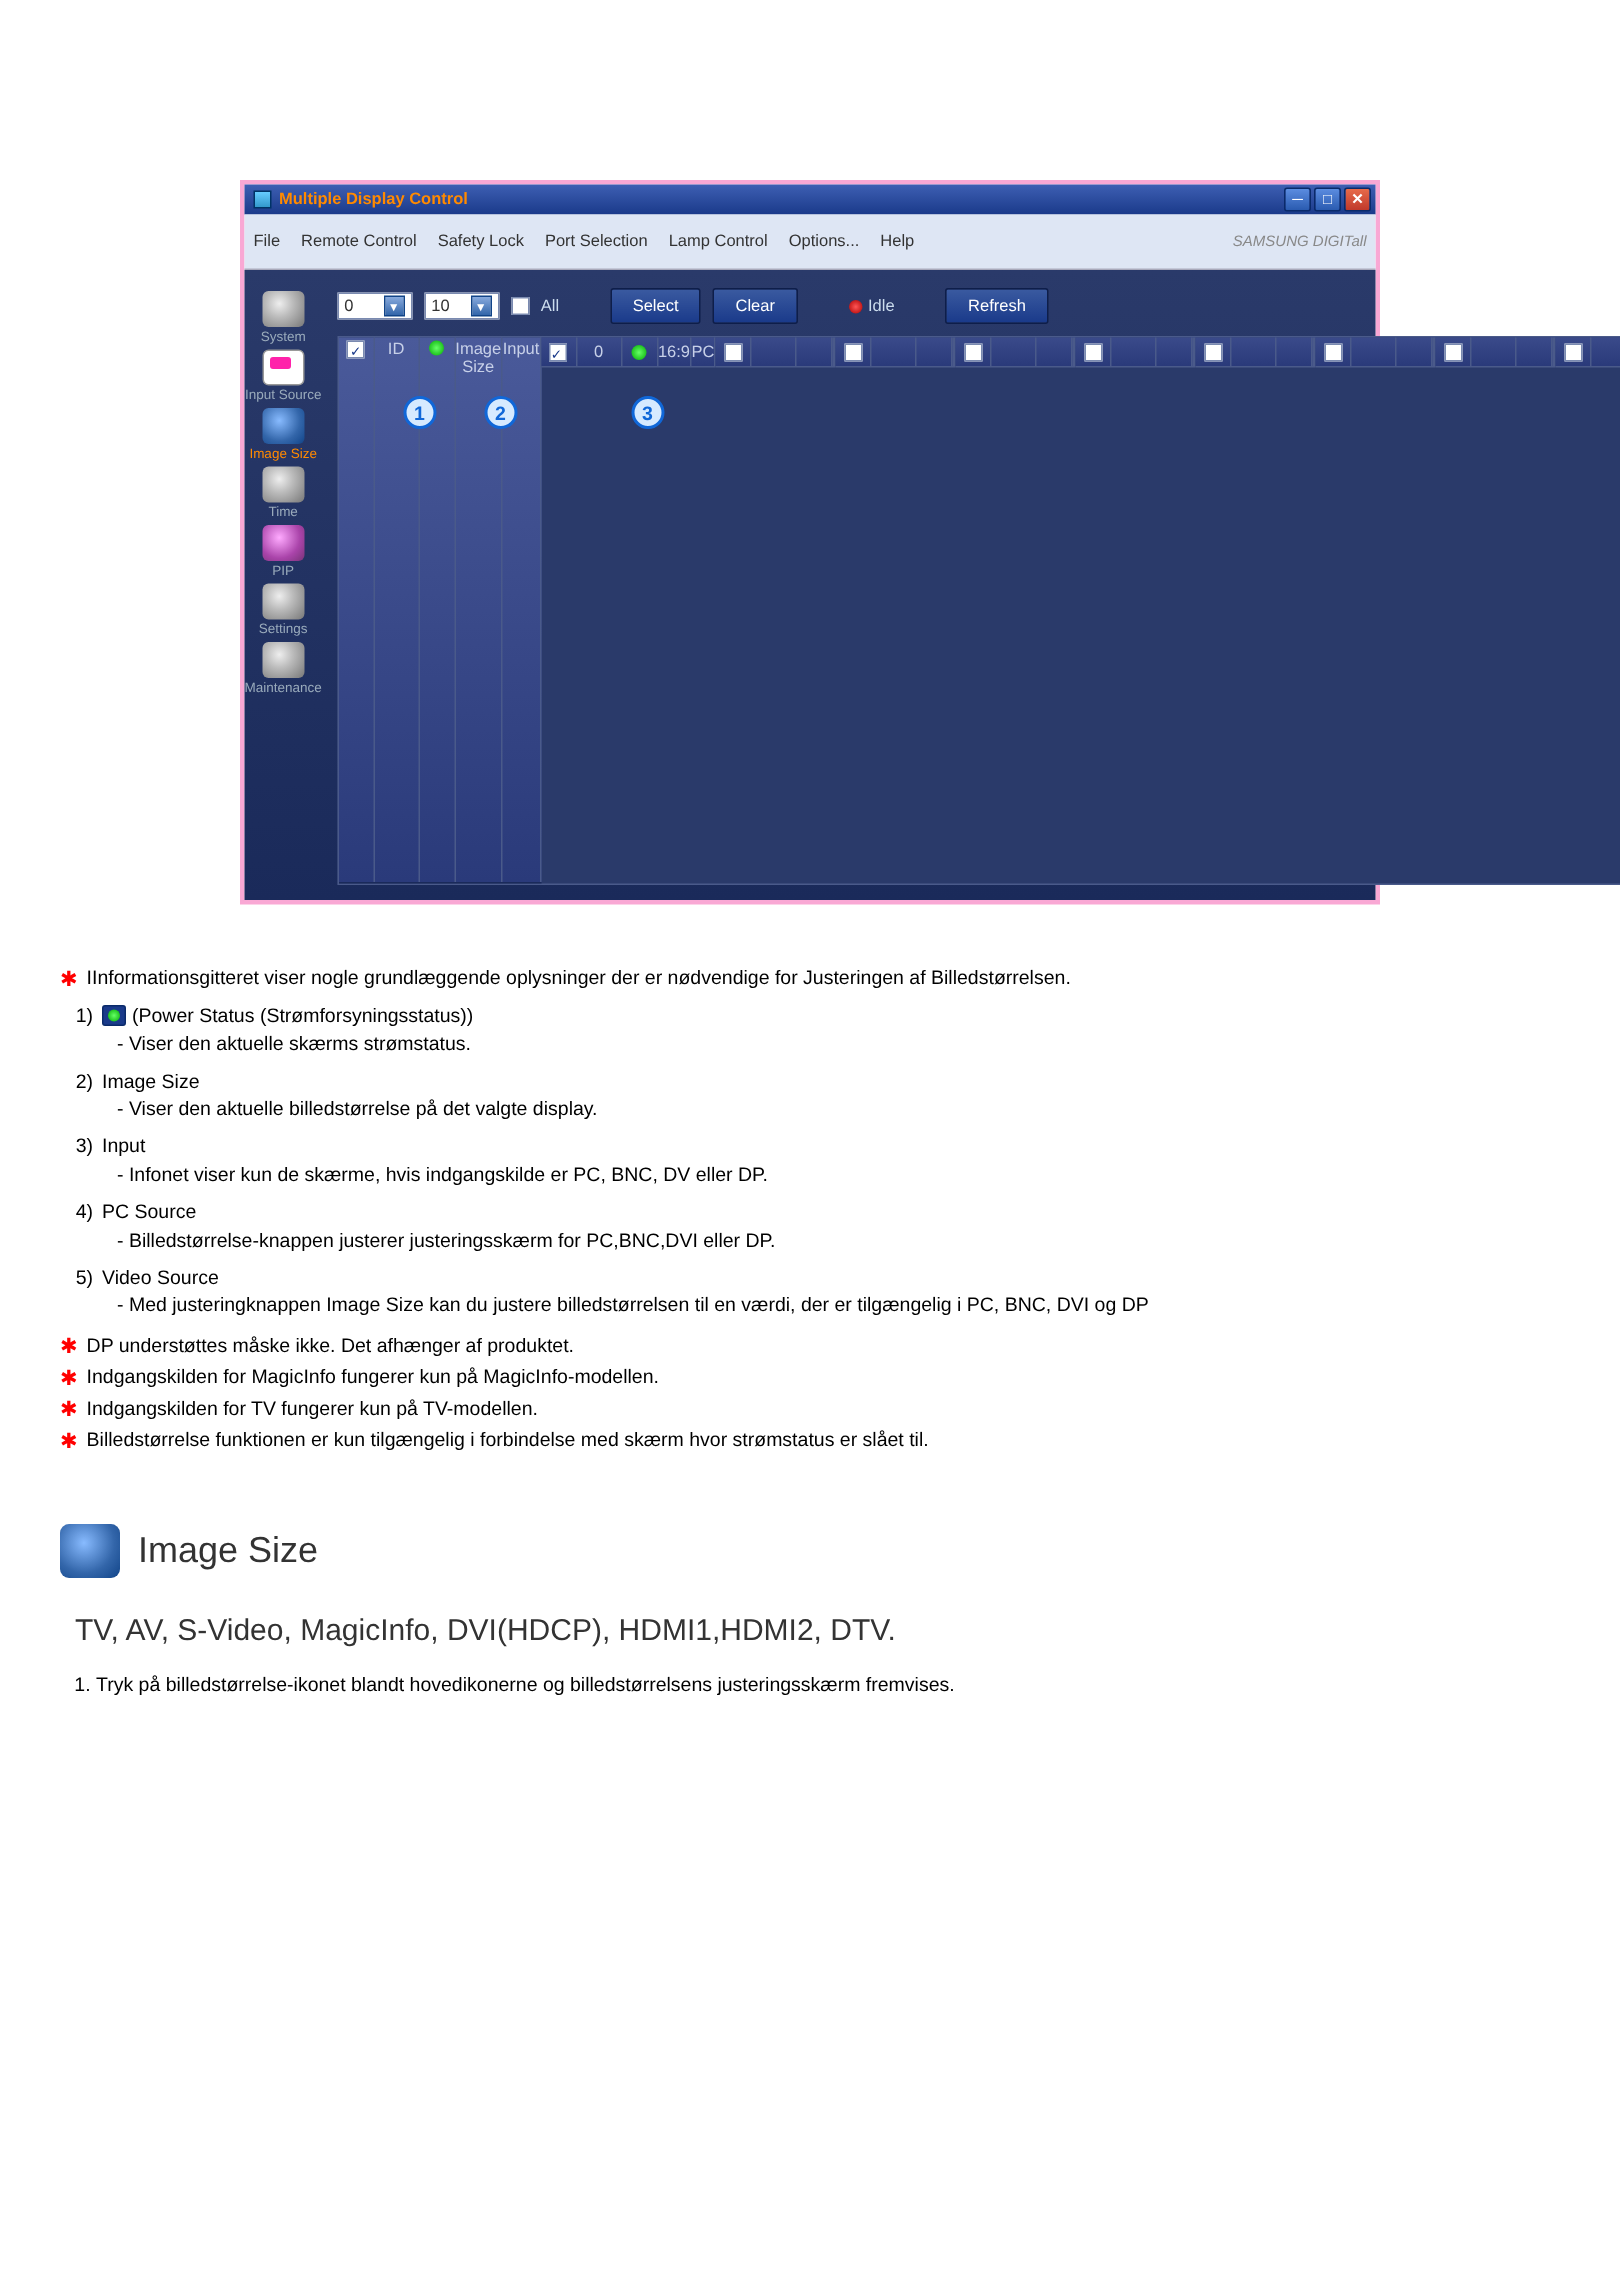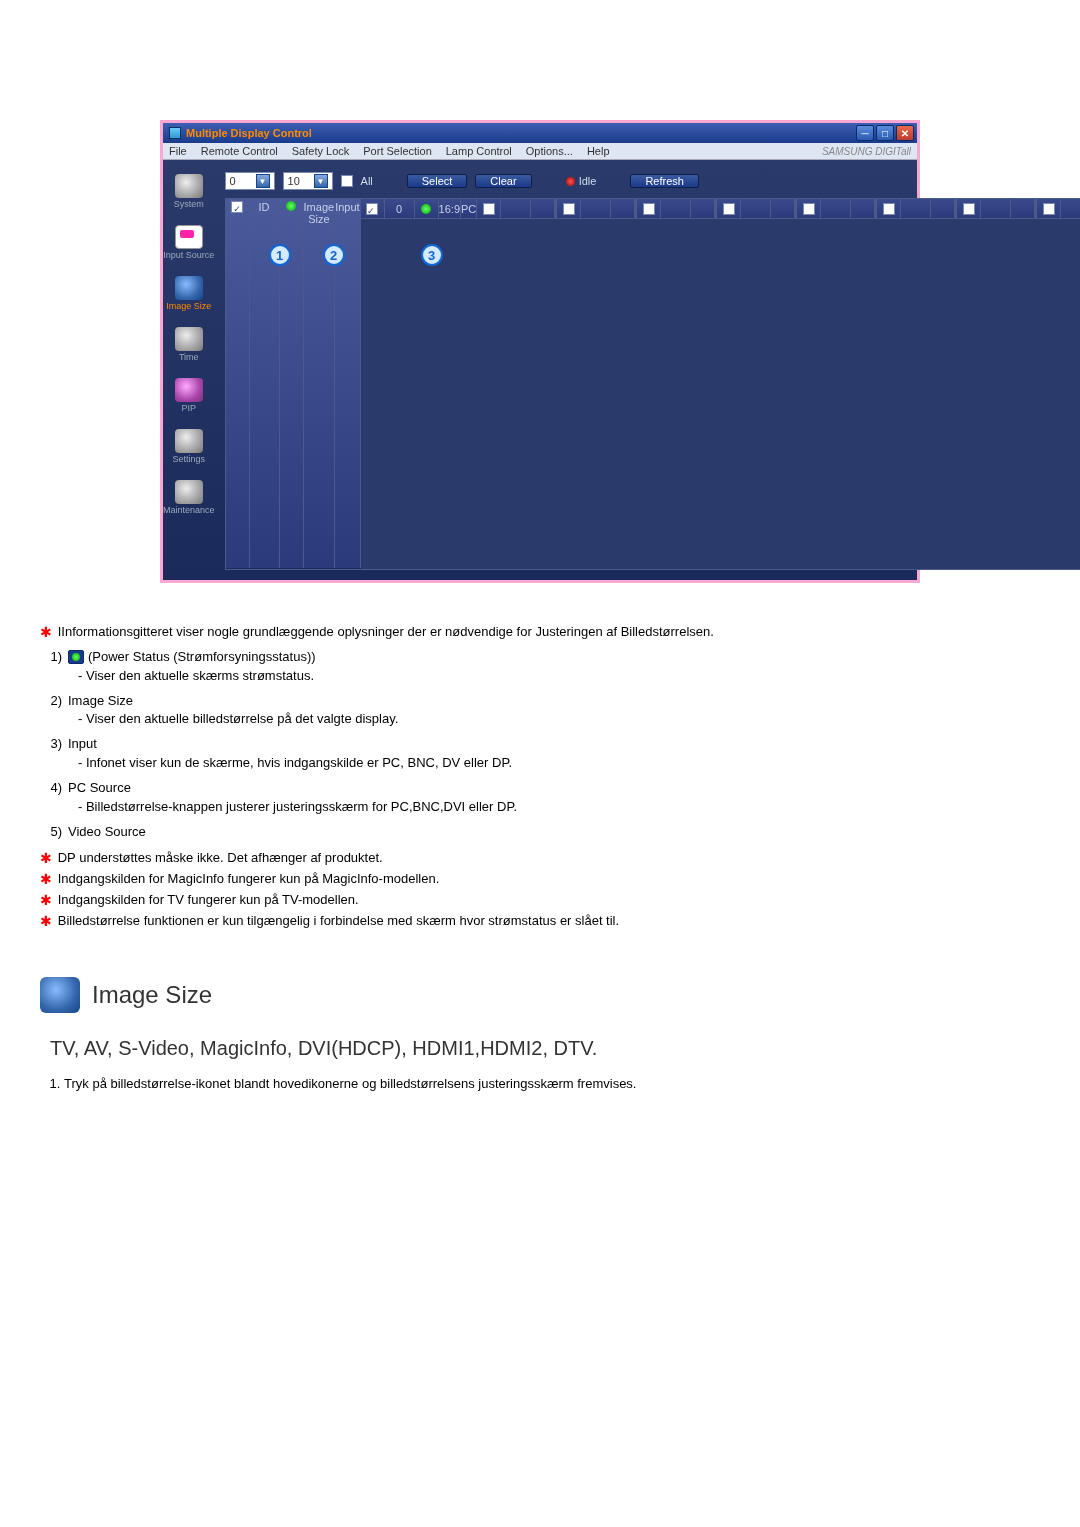--- a/index.html
+++ b/index.html
@@ -45,37 +45,37 @@
     display:flex; align-items:center; justify-content:center;
     font-size:10px; font-weight:bold;
   }
   .win-btn.close { background: linear-gradient(#e76a4a,#c0392b); }
 
   .menubar {
     background: #dee6f4;
     display: flex;
     justify-content: space-between;
     align-items: center;
-    padding: 2px 6px;
+    padding: 12px 6px;
     border-bottom: 1px solid #aab;
   }
   .menubar .items { display: flex; gap: 14px; }
   .menubar .items span { color: #333; }
   .brand { color:#888; font-style: italic; font-size:10px; }
 
   .workarea {
     display: flex;
     background: linear-gradient(to bottom,#2a3a6a,#1a2a5a);
     height: 420px;
   }
 
   .sidebar {
     width: 100px;
     padding: 14px 0;
-    display:flex; flex-direction:column; align-items:center; gap:16px;
+    display:flex; flex-direction:column; align-items:center; gap:4px;
   }
   .sb-item { display:flex; flex-direction:column; align-items:center; gap:1px; }
   .sb-icon {
     width: 28px; height:24px;
     border-radius:4px;
     background: radial-gradient(circle at 40% 35%, #eee 0%, #bbb 40%, #777 100%);
   }
   .sb-icon.blueish { background: radial-gradient(circle at 40% 35%, #8bf 0%, #36a 60%, #148 100%); }
   .sb-icon.magenta { background: radial-gradient(circle at 40% 35%, #faf 0%, #a4a 60%, #737 100%); }
   .sb-icon.tiny-card{ background:#fff; border:1px solid #999; position:relative; }
@@ -90,21 +90,21 @@
     width: 50px; height:18px; background:#fff; border:1px solid #7a8ab0;
     display:flex; align-items:center; padding:0 4px; color:#333;
   }
   .sel .arrow {
     margin-left:auto; width:14px; height:14px;
     background:linear-gradient(#8ad,#36a); border:1px solid #148;
     display:flex; align-items:center; justify-content:center; color:#fff; font-size:8px;
   }
   .chk { width:12px; height:12px; border:1px solid #7a8ab0; background:#fff; display:inline-block; }
   .tbtn {
-    height:14px; padding:0 14px; color:#fff; border:1px solid #0e1e4a;
+    height:24px; padding:0 14px; color:#fff; border:1px solid #0e1e4a;
     background:linear-gradient(#3a5aa0,#1a3a8a); border-radius:2px;
     display:flex; align-items:center;
   }
   .light { width:9px; height:9px; background:radial-gradient(#f55,#a00); border-radius:50%; margin-right:4px; }
 
   .grid {
     margin-top:8px; flex:1; display:flex; background:#2a3a6a;
     border:1px solid #4a5a8a;
   }
   .grid-left { flex:1; display:flex; flex-direction:row; }
@@ -464,20 +464,21 @@
     <div class="num-body">
       <span>PC Source</span>
       <span class="sub">- Billedstørrelse-knappen justerer justeringsskærm for PC,BNC,DVI eller DP.</span>
     </div>
   </div>
 
   <div class="num-item">
       <span class="num">5)</span>
     <div class="num-body">
       <span>Video Source</span>
+      <span class="sub">- Med justeringknappen Image Size kan du justere billedstørrelsen til en værdi, der er tilgængelig i PC, BNC, DVI og DP</span>
     </div>
   </div>
 
   <div class="star-row" style="margin-top:8px;">
       <span class="star">✱</span>
       <span>DP understøttes måske ikke. Det afhænger af produktet.</span>
     </div>
   <div class="star-row">
       <span class="star">✱</span>
       <span>Indgangskilden for MagicInfo fungerer kun på MagicInfo-modellen.</span>

